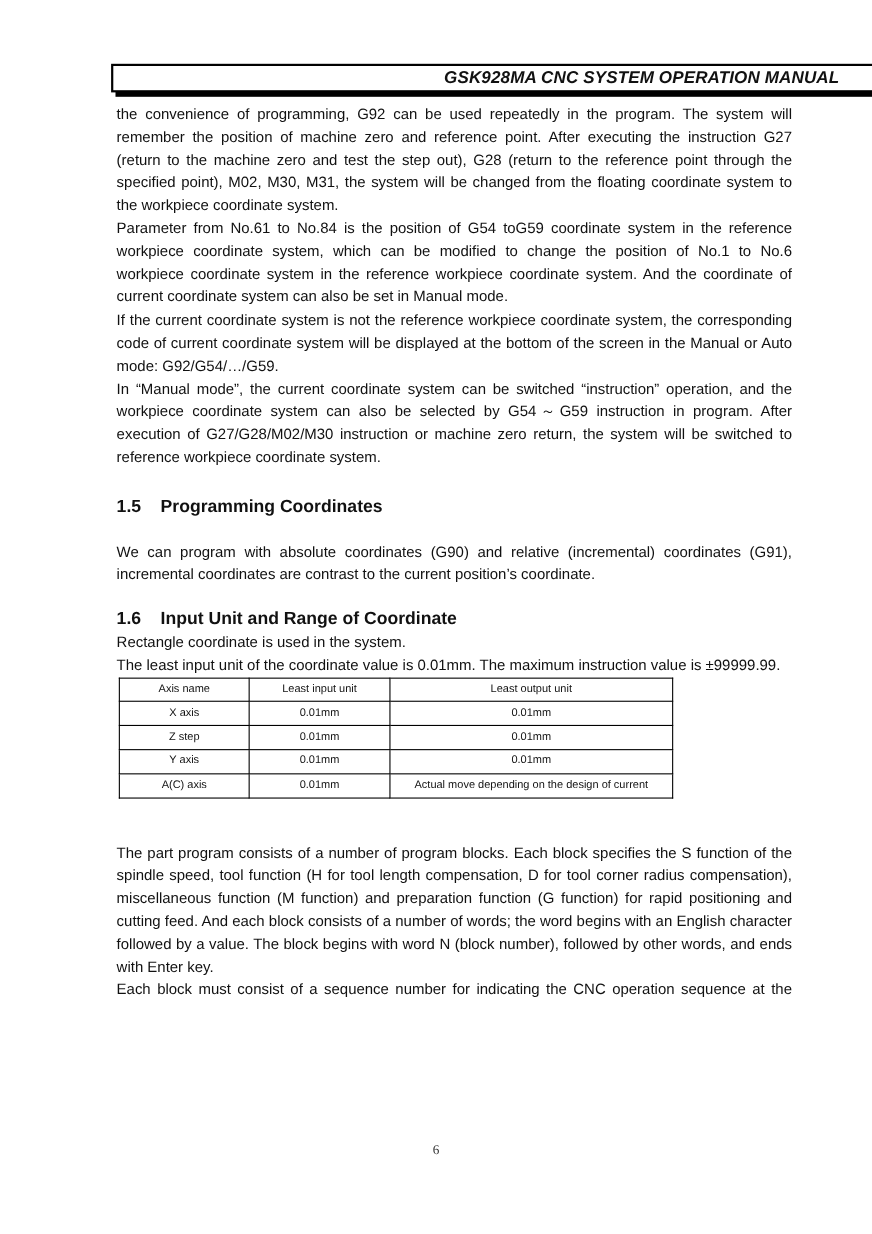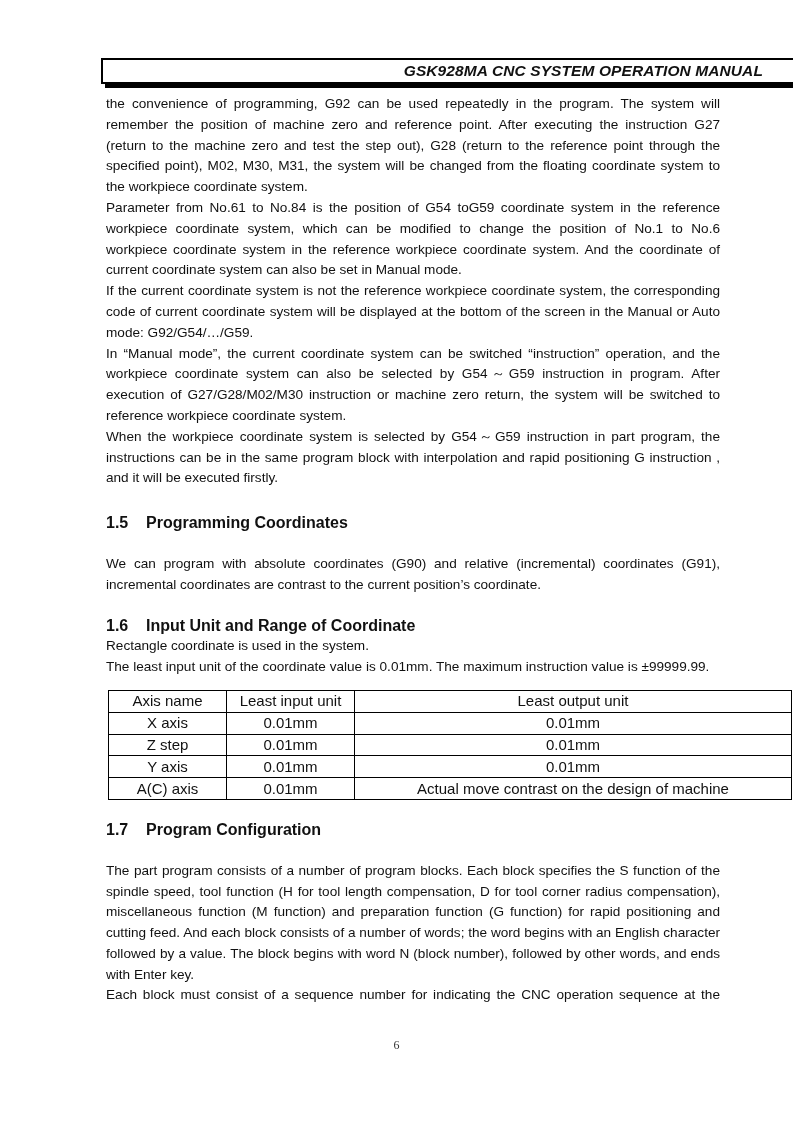--- a/index.html
+++ b/index.html
@@ -22,22 +22,22 @@
     font-size: 13.6px; line-height: 20.8px;
   }
   .content p { margin: 0; text-align: justify; }
   .heading {
     font-weight: bold; font-size: 16px; margin: 0;
   }
   .heading .num { display: inline-block; width: 40px; }
   .sp-lg { height: 24px; }
   .sp-md { height: 20px; }
   table.units {
-    border-collapse: collapse; margin-left: 2px; width: 684px;
-    font-size: 15px; margin-top: 12px;
+    border-collapse: collapse; margin-left: 2px; width: 504px;
+    font-size: 10px; margin-top: 0px;
   }
   table.units td, table.units th {
     border: 1px solid #000; text-align: center; font-weight: normal;
     padding: 0; height: 20.8px; line-height: 20px;
   }
   .page-num {
     position: absolute; left: 0; width: 793px; top: 1038px; text-align: center;
     font-family: "Liberation Serif", serif; font-size: 12px; color: #333;
   }
 </style>
@@ -46,21 +46,20 @@
 
 <div class="header-box">
   <span class="header-title">GSK928MA CNC SYSTEM OPERATION MANUAL</span>
 </div>
 
 <div class="content">
   <p>the convenience of programming, G92 can be used repeatedly in the program. The system will remember the position of machine zero and reference point. After executing the instruction G27 (return to the machine zero and test the step out), G28 (return to the reference point through the specified point), M02, M30, M31, the system will be changed from the floating coordinate system to the workpiece coordinate system.</p>
   <p>Parameter from No.61 to No.84 is the position of G54 toG59 coordinate system in the reference workpiece coordinate system, which can be modified to change the position of No.1 to No.6 workpiece coordinate system in the reference workpiece coordinate system. And the coordinate of current coordinate system can also be set in Manual mode.</p>
   <p>If the current coordinate system is not the reference workpiece coordinate system, the corresponding code of current coordinate system will be displayed at the bottom of the screen in the Manual or Auto mode: G92/G54/…/G59.</p>
   <p>In “Manual mode”, the current coordinate system can be switched “instruction” operation, and the workpiece coordinate system can also be selected by G54～G59 instruction in program. After execution of G27/G28/M02/M30 instruction or machine zero return, the system will be switched to reference workpiece coordinate system.</p>
-  <p>When the workpiece coordinate system is selected by G54～G59 instruction in part program, the instructions can be in the same program block with interpolation and rapid positioning G instruction , and it will be executed firstly.</p>
 
   <div class="sp-lg"></div>
   <h3 class="heading">
     <span class="num">1.5</span><span>Programming Coordinates</span>
   </h3>
   <div class="sp-md"></div>
   <p>We can program with absolute coordinates (G90) and relative (incremental) coordinates (G91), incremental coordinates are contrast to the current position’s coordinate.</p>
 
   <div class="sp-md"></div>
   <h3 class="heading">
@@ -92,27 +91,24 @@
       <td>0.01mm</td>
     </tr>
     <tr>
       <td>Y axis</td>
       <td>0.01mm</td>
       <td>0.01mm</td>
     </tr>
     <tr>
       <td>A(C) axis</td>
       <td>0.01mm</td>
-      <td>Actual move contrast on the design of machine</td>
+      <td>Actual move depending on the design of current</td>
     </tr>
   </tbody>
     </table>
 
   <div class="sp-md"></div>
-  <h3 class="heading">
-    <span class="num">1.7</span><span>Program Configuration</span>
-  </h3>
   <div class="sp-md"></div>
   <p>The part program consists of a number of program blocks. Each block specifies the S function of the spindle speed, tool function (H for tool length compensation, D for tool corner radius compensation), miscellaneous function (M function) and preparation function (G function) for rapid positioning and cutting feed. And each block consists of a number of words; the word begins with an English character followed by a value. The block begins with word N (block number), followed by other words, and ends with Enter key.</p>
   <p style="text-align:justify;text-align-last:justify;">Each block must consist of a sequence number for indicating the CNC operation sequence at the</p>
 </div>
 
 <div class="page-num">6</div>
 
 </body></html>

